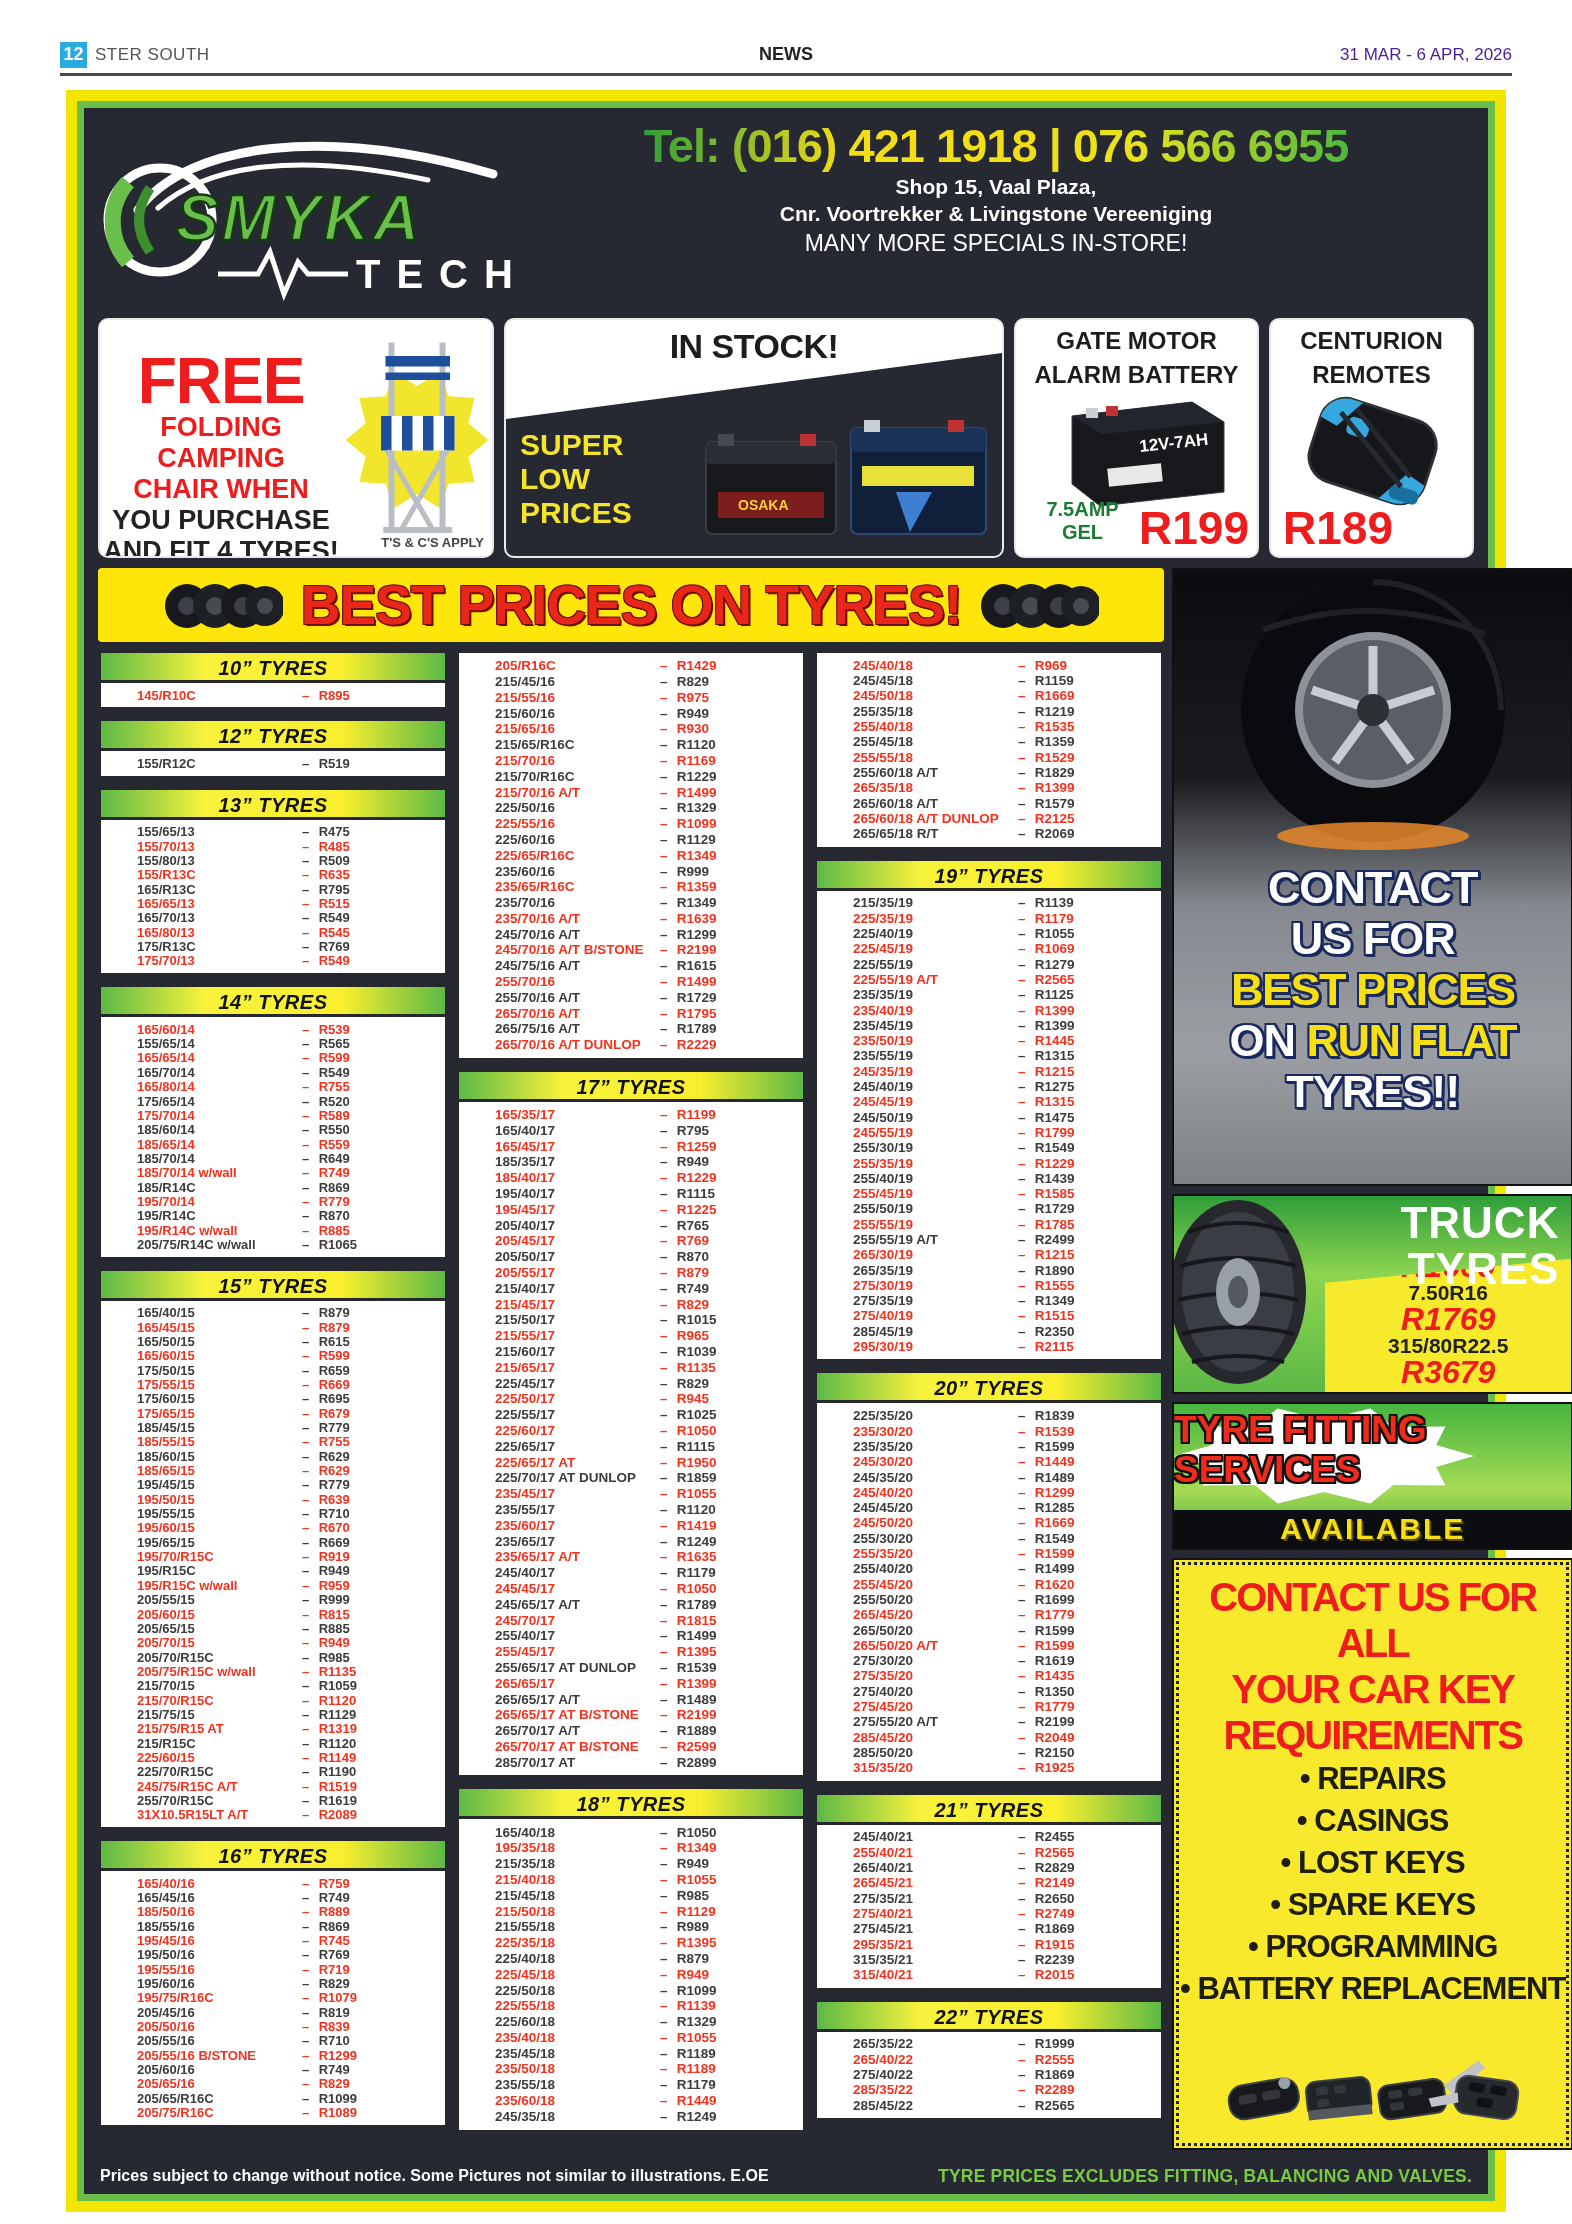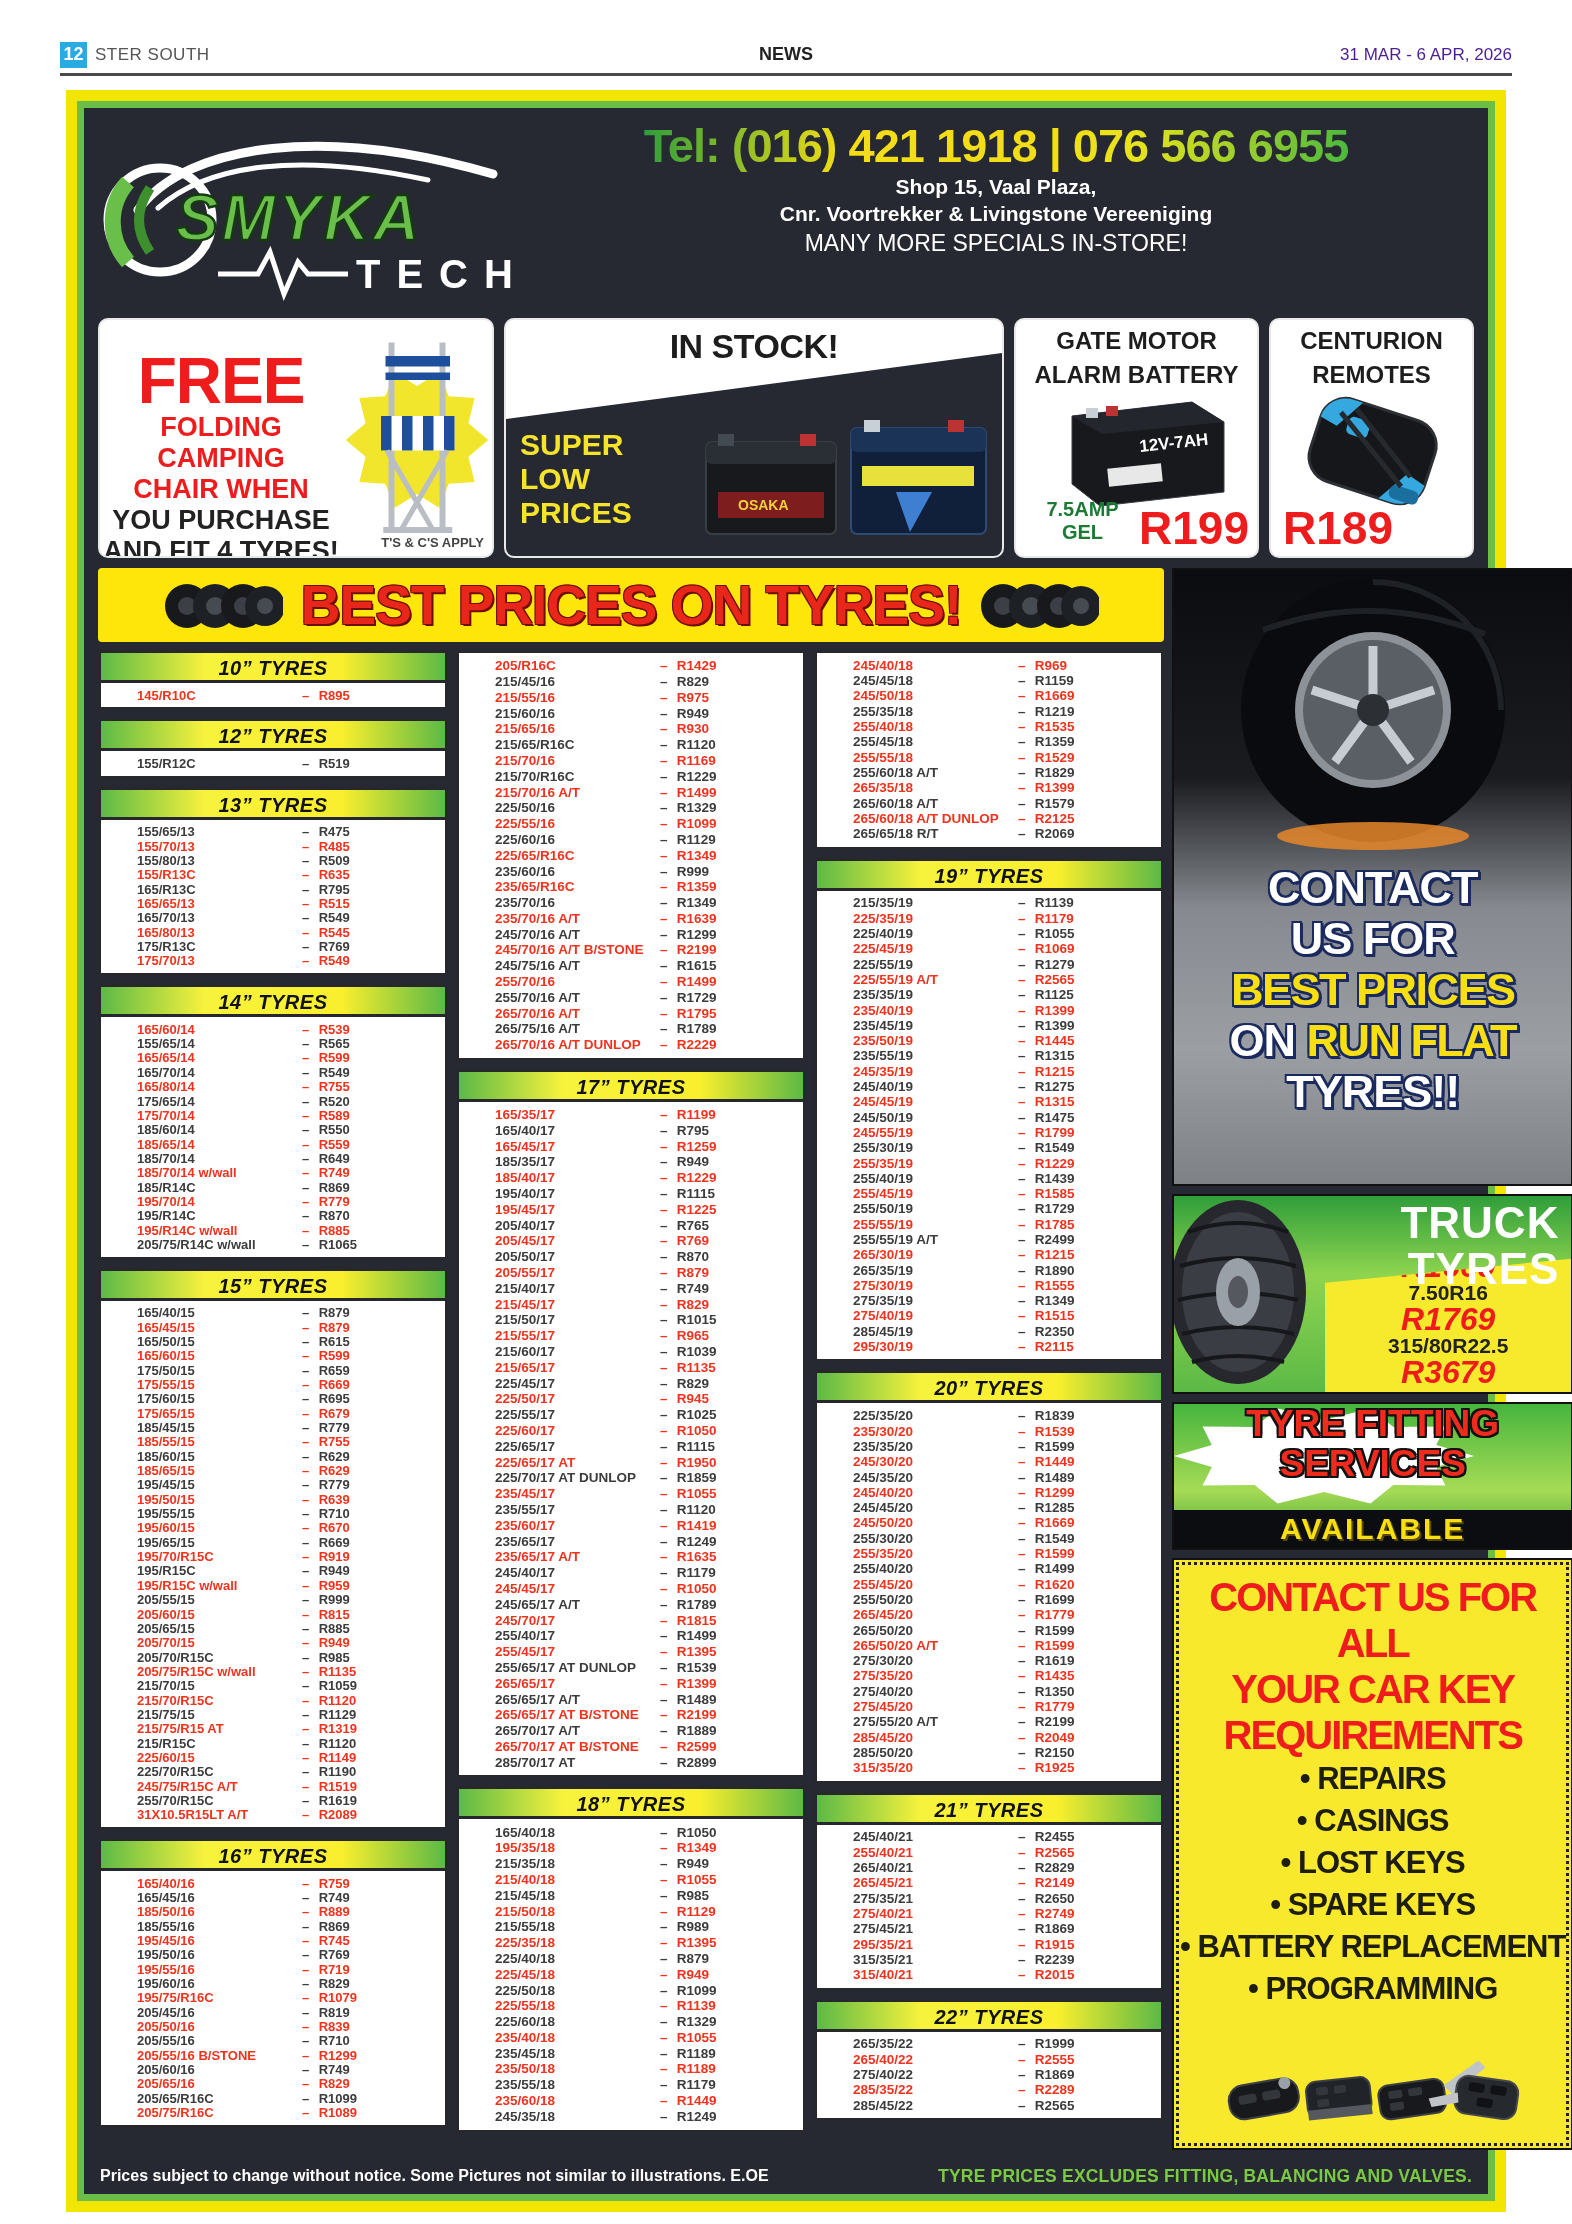--- a/index.html
+++ b/index.html
@@ -128,21 +128,21 @@
     position: absolute; right: 0; bottom: 0; width: 62%; height: 68%;
     background: #f7e92b; clip-path: polygon(0 18%, 100% 0, 100% 100%, 0 100%);
     display: flex; flex-direction: column; align-items: center; justify-content: flex-end; padding-bottom: 4px;
   }
   .tsize { color: #222; font-weight: 900; font-size: 21px; line-height: 22px; }
   .tprice { color: #ee1c1c; font-weight: 900; font-size: 32px; line-height: 31px; font-style: italic; }
   .truck-art { position: absolute; left: -6px; bottom: -4px; }
 
   .fitting { flex: 0 0 148px; background: linear-gradient(180deg, #46b53e 0%, #a6db55 60%, #3f9e3a 100%); border: 2px solid #111; position: relative; overflow: hidden; }
   .fit-star { position: absolute; top: 0; left: 0; }
-  .fit-lines { position: relative; text-align: center; }
+  .fit-lines { position: relative; text-align: left; padding-top: 6px; }
   .fit-red { color: #ee2b1c; font-weight: 900; font-size: 37px; line-height: 40px; letter-spacing: 0;
     text-shadow: 2px 2px 0 #111, -2px -2px 0 #111, 2px -2px 0 #111, -2px 2px 0 #111, 0 2px 0 #111, 2px 0 0 #111; }
   .fit-bar { position: absolute; bottom: 0; left: 0; right: 0; height: 38px; background: #0c0d10; text-align: center; }
   .fit-avail { color: #f7df12; font-weight: 900; font-size: 30px; line-height: 38px; letter-spacing: 2px;
     text-shadow: 2px 2px 0 #5a4a00; }
 
   .keys {
     flex: 1; background: #f8e92c; border: 2px solid #111; outline: 3px dotted #222; outline-offset: -7px;
     display: flex; flex-direction: column; align-items: center; text-align: center; padding: 14px 6px 6px 6px; overflow: hidden;
   }
@@ -1711,22 +1711,22 @@
 
       <div class="keys">
         <div class="keys-h">CONTACT US FOR ALL</div>
         <div class="keys-h">YOUR CAR KEY</div>
         <div class="keys-h">REQUIREMENTS</div>
         <div id="key-bullets">
               <div class="keys-b">• REPAIRS</div>
               <div class="keys-b">• CASINGS</div>
               <div class="keys-b">• LOST KEYS</div>
               <div class="keys-b">• SPARE KEYS</div>
+              <div class="keys-b">• PROGRAMMING</div>
               <div class="keys-b">• BATTERY REPLACEMENT</div>
-              <div class="keys-b">• PROGRAMMING</div>
             </div>
         <div class="keys-art">
           <svg width="300" height="84" viewBox="0 0 300 84">
             <g transform="rotate(-10 40 46)">
               <rect x="6" y="28" width="70" height="34" rx="15" fill="#17191c" stroke="#3c4046" stroke-width="2"></rect>
               <circle cx="64" cy="33" r="6" fill="#9aa0a8"></circle>
               <rect x="16" y="38" width="18" height="9" rx="3" fill="#33373c"></rect>
               <rect x="40" y="38" width="18" height="9" rx="3" fill="#33373c"></rect>
             </g>
             <g transform="rotate(-6 110 46)">

